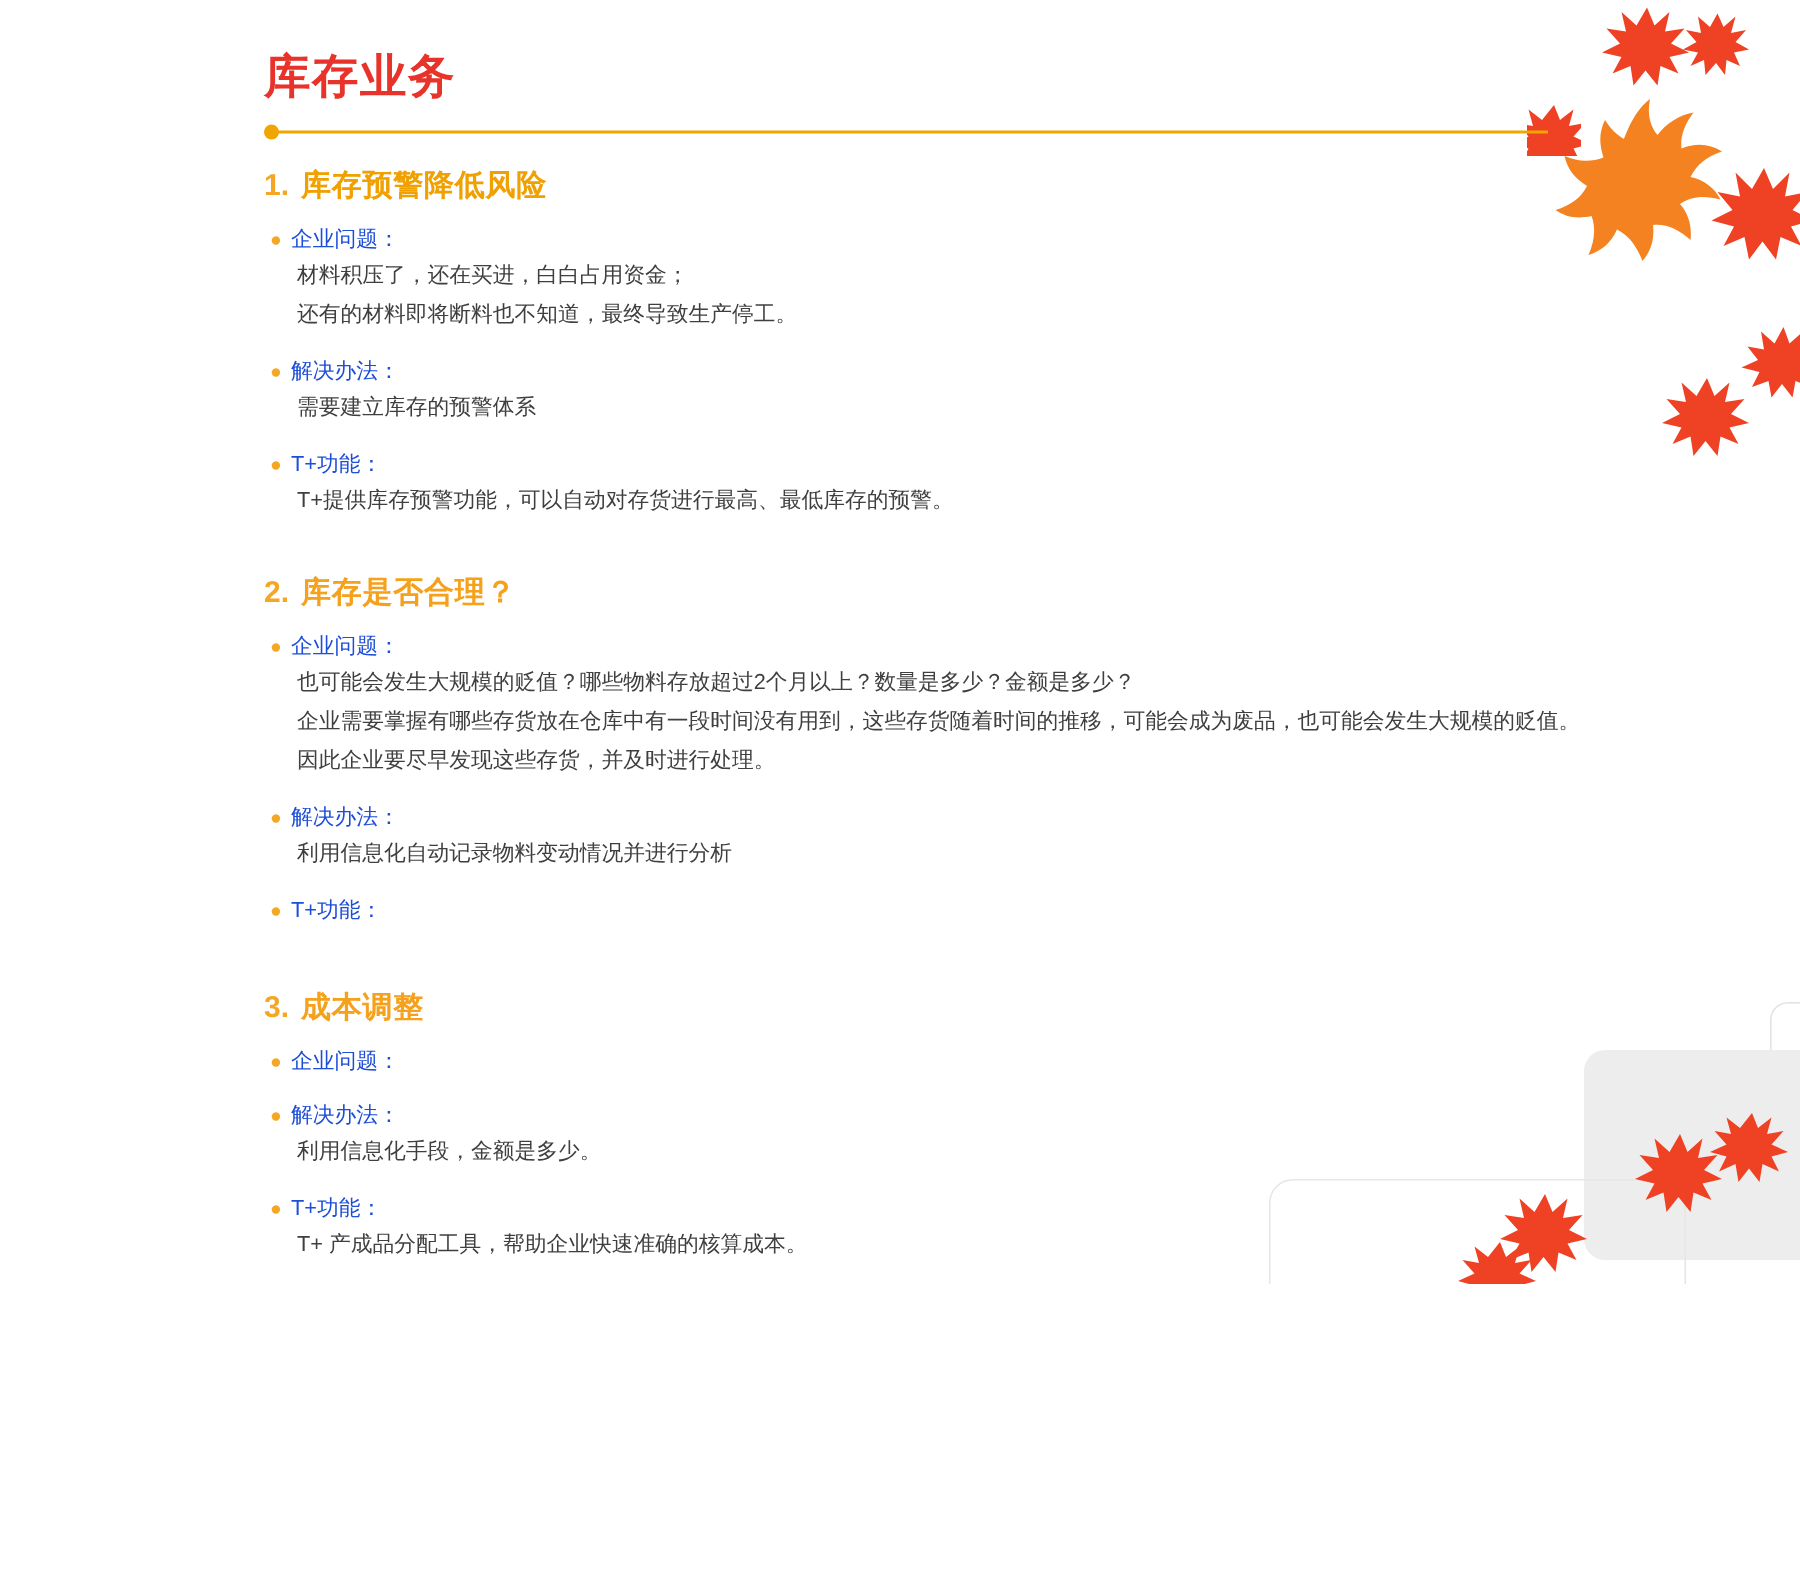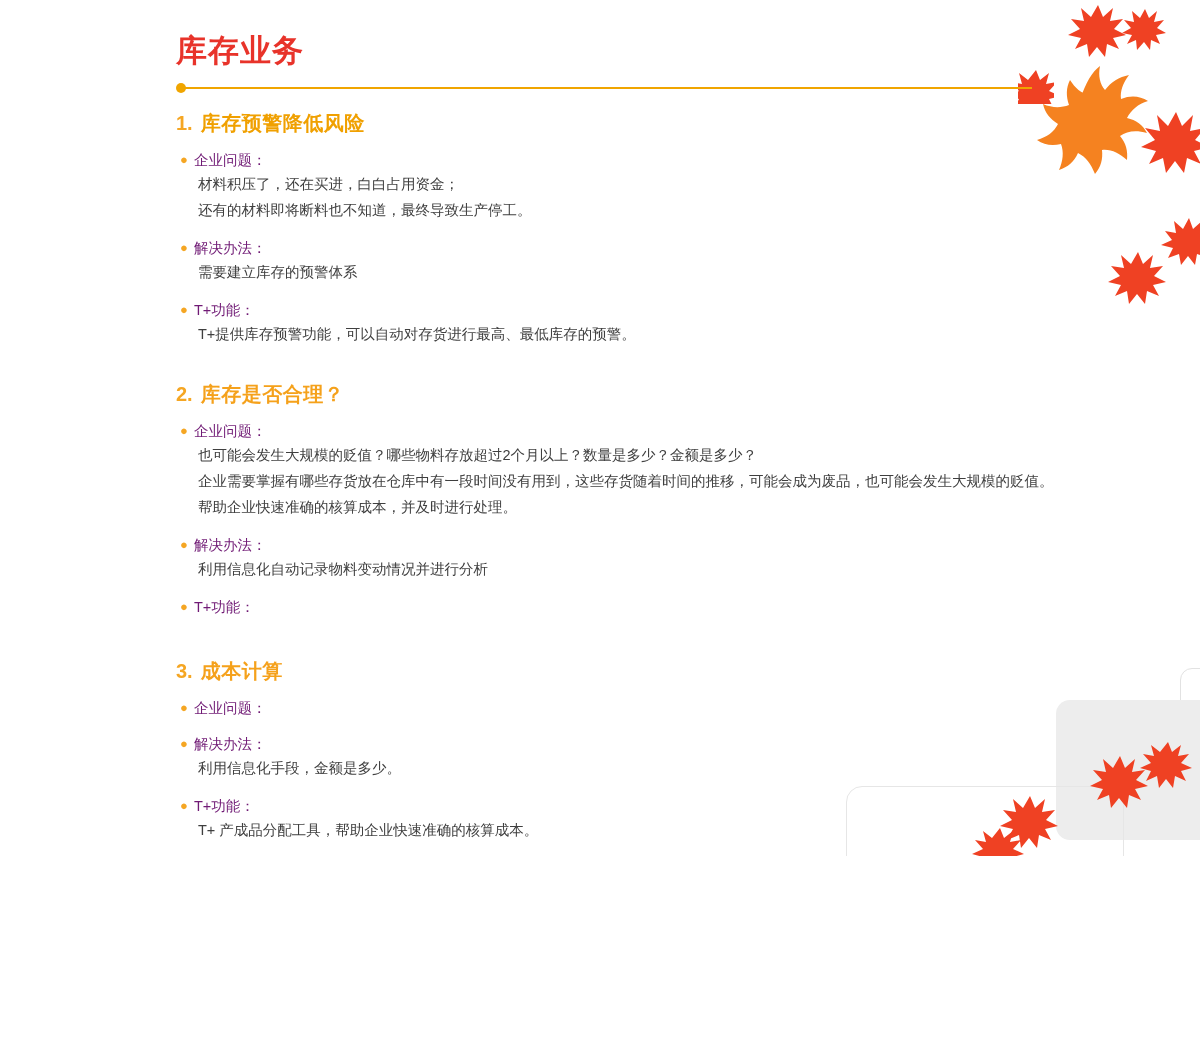--- a/index.html
+++ b/index.html
@@ -120,21 +120,21 @@
     width: 14px;
     flex: 0 0 14px;
     color: #f5a623;
     font-size: 13px;
     line-height: 22px;
     text-align: left;
     margin-left: 4px;
   }
   .block-label {
     font-size: 14.5px;
-    color: #701a75;
+    color: #1d4ed8;
     line-height: 22px;
     text-align: center;
   }
   .block-body {
     margin-left: 22px;
     font-size: 14.5px;
     color: #3f3f3f;
     line-height: 26px;
     max-width: 860px;
   }
@@ -256,21 +256,21 @@
         <span class="section-title">库存是否合理？</span>
       </div>
 
       <div class="block">
         <div class="block-label-row">
           <span class="bullet">●</span>
           <span class="block-label">企业问题：</span>
         </div>
         <div class="block-body">
           <div>也可能会发生大规模的贬值？哪些物料存放超过2个月以上？数量是多少？金额是多少？</div>
-          <div>企业需要掌握有哪些存货放在仓库中有一段时间没有用到，这些存货随着时间的推移，可能会成为废品，也可能会发生大规模的贬值。帮助企业快速准确的核算成本，并及时进行处理。</div>
+          <div>企业需要掌握有哪些存货放在仓库中有一段时间没有用到，这些存货随着时间的推移，可能会成为废品，也可能会发生大规模的贬值。因此企业要尽早发现这些存货，并及时进行处理。</div>
         </div>
       </div>
 
       <div class="block">
         <div class="block-label-row">
           <span class="bullet">●</span>
           <span class="block-label">解决办法：</span>
         </div>
         <div class="block-body">
           <div>利用信息化自动记录物料变动情况并进行分析</div>
@@ -281,21 +281,21 @@
         <div class="block-label-row">
           <span class="bullet">●</span>
           <span class="block-label">T+功能：</span>
         </div>
       </div>
     </div>
 
     <div class="section section-3" style="margin-top:40px;">
       <div class="section-head">
         <span class="section-num">3.</span>
-        <span class="section-title">成本计算</span>
+        <span class="section-title">成本调整</span>
       </div>
 
       <div class="block">
         <div class="block-label-row">
           <span class="bullet">●</span>
           <span class="block-label">企业问题：</span>
         </div>
       </div>
 
       <div class="block">

